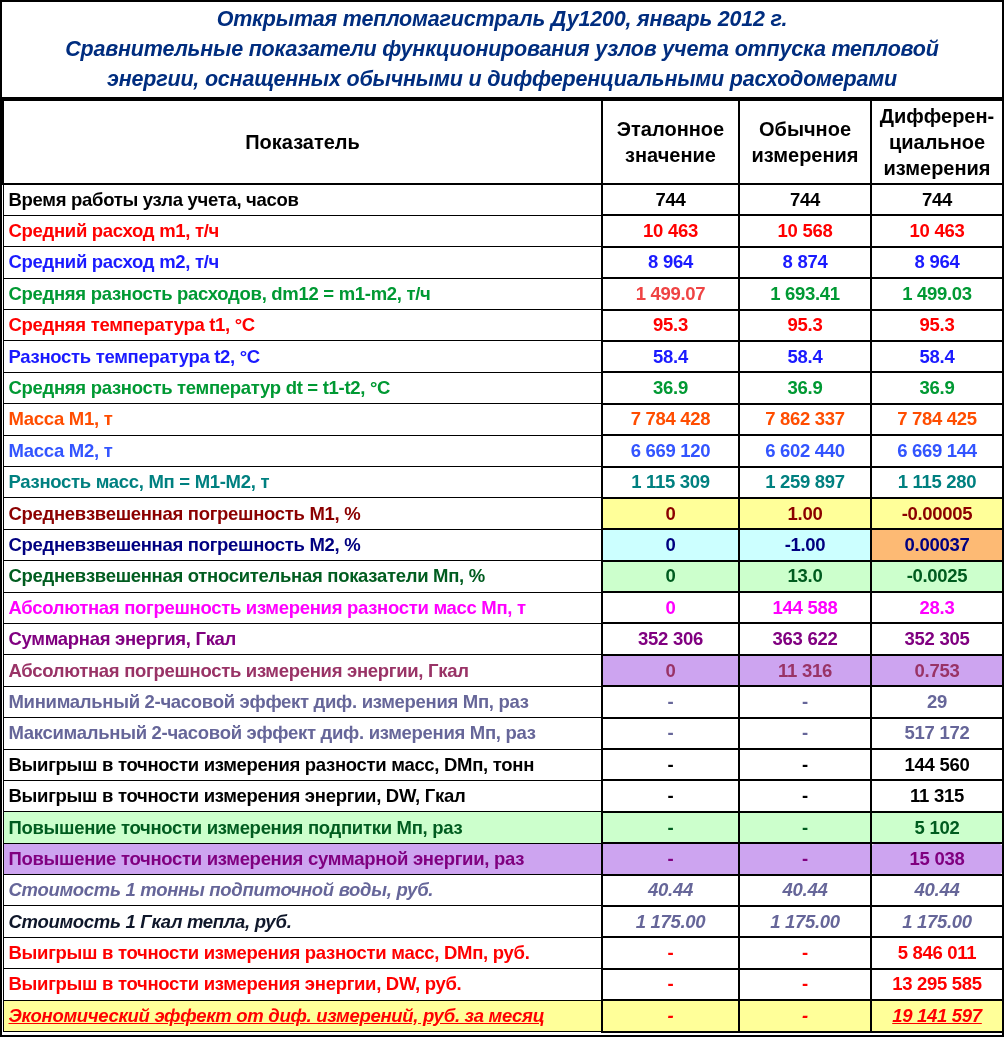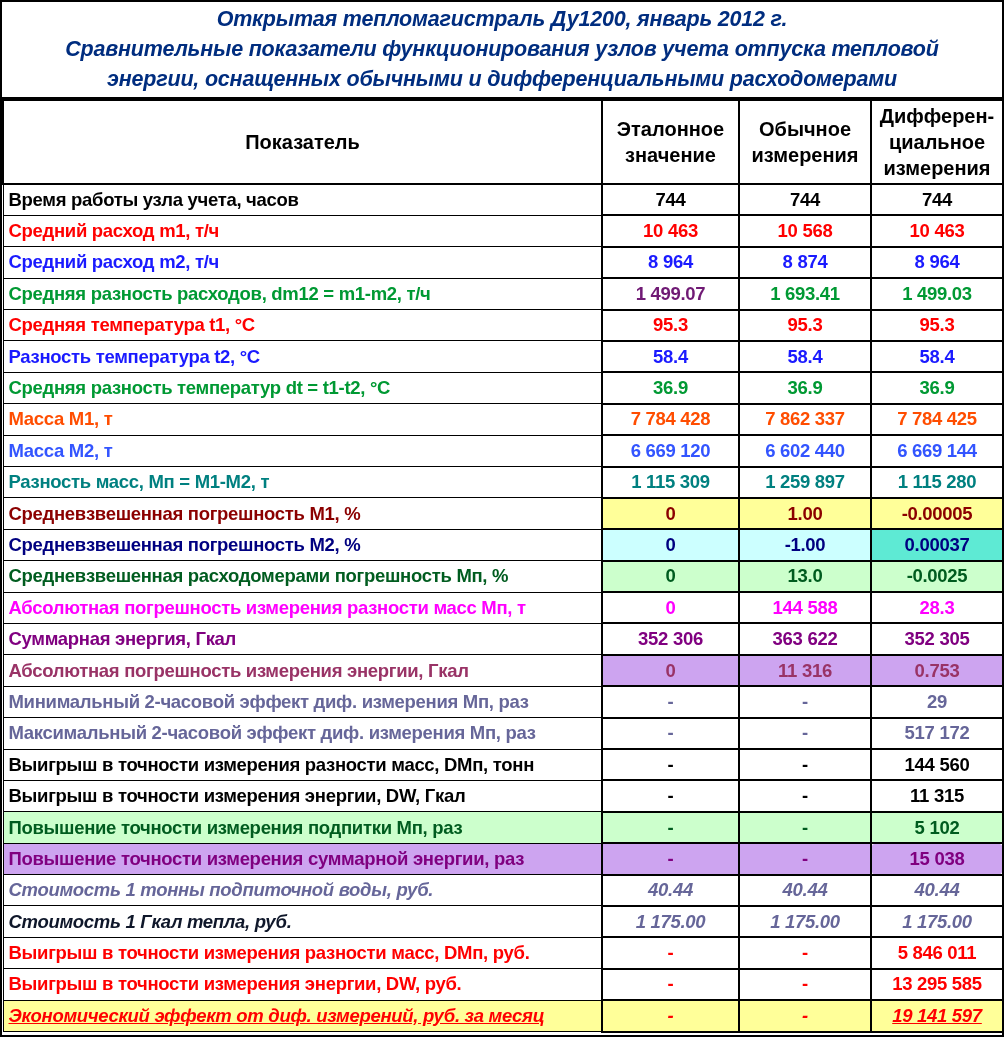--- a/index.html
+++ b/index.html
@@ -115,21 +115,21 @@
           <td class="val" style="color: rgb(255, 0, 0);">10 463</td>
         </tr>
         <tr>
           <td class="lbl" style="color: rgb(26, 26, 255);">Средний расход m2, т/ч</td>
           <td class="val" style="color: rgb(26, 26, 255);">8 964</td>
           <td class="val" style="color: rgb(26, 26, 255);">8 874</td>
           <td class="val" style="color: rgb(26, 26, 255);">8 964</td>
         </tr>
         <tr>
           <td class="lbl" style="color: rgb(0, 153, 51);">Средняя разность расходов, dm12 = m1-m2, т/ч</td>
-          <td class="val" style="color: #701a75; margin-left: 39px;">1 499.07</td>
+          <td class="val" style="color: #ef4444; margin-left: 39px;">1 499.07</td>
           <td class="val" style="color: rgb(0, 153, 51);">1 693.41</td>
           <td class="val" style="color: rgb(0, 153, 51);">1 499.03</td>
         </tr>
         <tr>
           <td class="lbl" style="color: rgb(255, 0, 0);">Средняя температура t1, °С</td>
           <td class="val" style="color: rgb(255, 0, 0);">95.3</td>
           <td class="val" style="color: rgb(255, 0, 0);">95.3</td>
           <td class="val" style="color: rgb(255, 0, 0);">95.3</td>
         </tr>
         <tr>
@@ -165,24 +165,24 @@
         <tr>
           <td class="lbl" style="color: rgb(139, 0, 0);">Средневзвешенная погрешность М1, %</td>
           <td class="val" style="color: rgb(139, 0, 0); background: rgb(255, 255, 153);">0</td>
           <td class="val" style="color: rgb(139, 0, 0); background: rgb(255, 255, 153);">1.00</td>
           <td class="val" style="color: rgb(139, 0, 0); background: rgb(255, 255, 153);">-0.00005</td>
         </tr>
         <tr>
           <td class="lbl" style="color: rgb(0, 0, 128);">Средневзвешенная погрешность М2, %</td>
           <td class="val" style="color: rgb(0, 0, 128); background: rgb(204, 255, 255);">0</td>
           <td class="val" style="color: rgb(0, 0, 128); background: rgb(204, 255, 255);">-1.00</td>
-          <td class="val" style="color: rgb(0, 0, 128); background: #5eead4;">0.00037</td>
-        </tr>
-        <tr>
-          <td class="lbl" style="color: rgb(0, 92, 31);">Средневзвешенная расходомерами погрешность Мп, %</td>
+          <td class="val" style="color: rgb(0, 0, 128); background: #fdba74;">0.00037</td>
+        </tr>
+        <tr>
+          <td class="lbl" style="color: rgb(0, 92, 31);">Средневзвешенная относительная показатели Мп, %</td>
           <td class="val" style="color: rgb(0, 92, 31); background: rgb(204, 255, 204);">0</td>
           <td class="val" style="color: rgb(0, 92, 31); background: rgb(204, 255, 204);">13.0</td>
           <td class="val" style="color: rgb(0, 92, 31); background: rgb(204, 255, 204);">-0.0025</td>
         </tr>
         <tr>
           <td class="lbl" style="color: rgb(255, 0, 255);">Абсолютная погрешность измерения разности масс Мп, т</td>
           <td class="val" style="color: rgb(255, 0, 255);">0</td>
           <td class="val" style="color: rgb(255, 0, 255);">144 588</td>
           <td class="val" style="color: rgb(255, 0, 255);">28.3</td>
         </tr>

